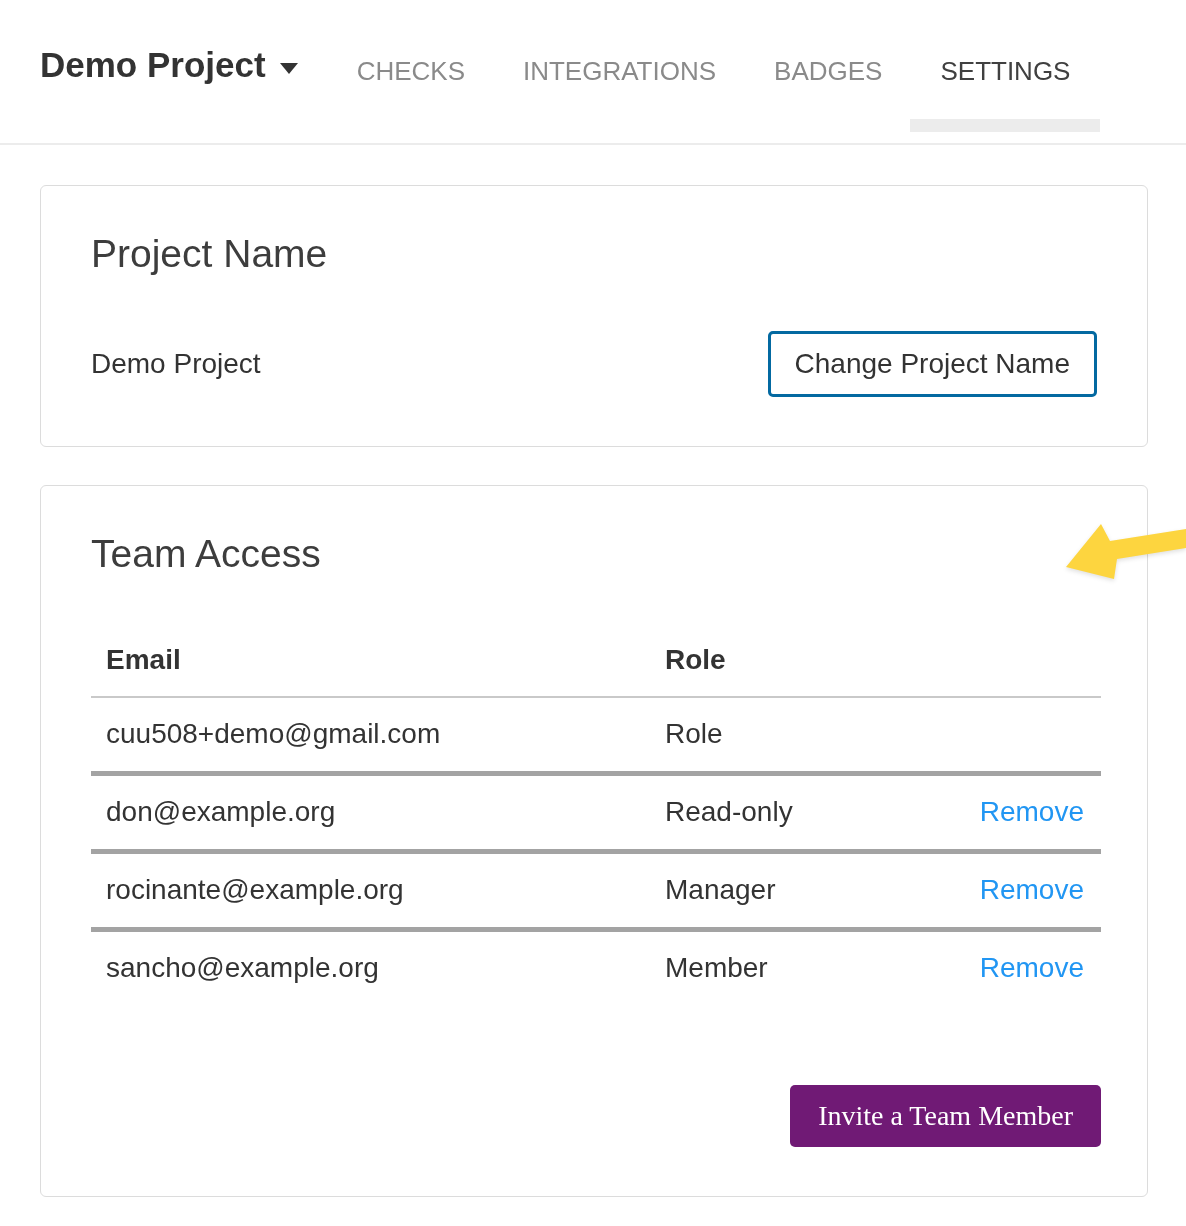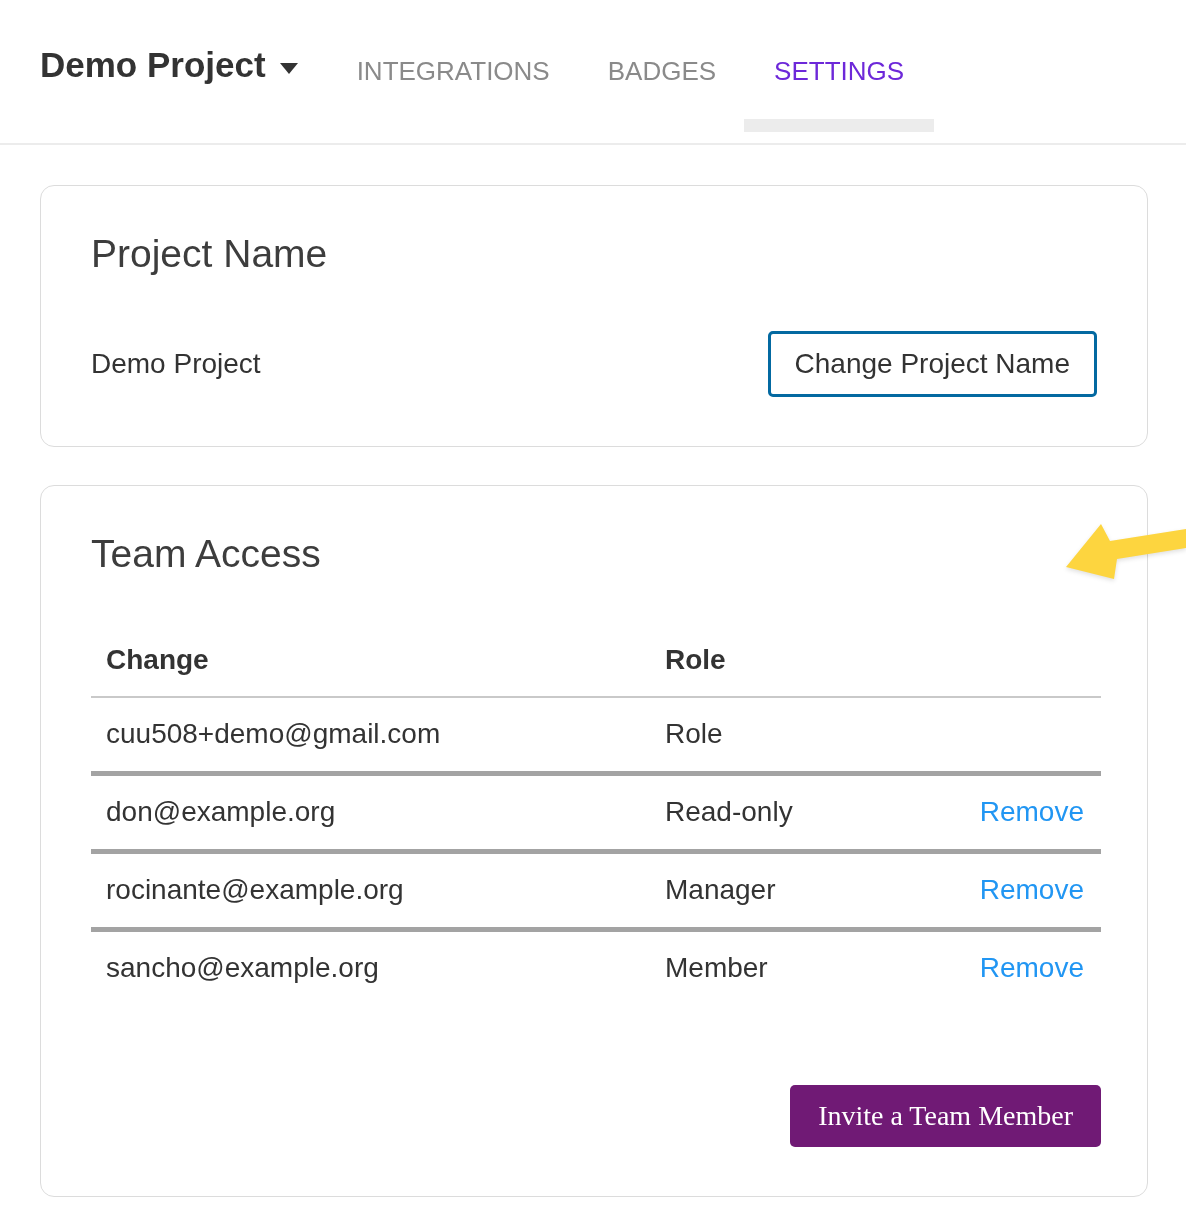--- a/index.html
+++ b/index.html
@@ -53,37 +53,37 @@
     align-items: center;
     font-size: 26px;
     color: #8a8a8a;
     text-decoration: none;
     position: relative;
     height: 100%;
     padding-top: 13px;
     white-space: nowrap;
     cursor: pointer;
   }
-  .nav-tab.active { color: #6d28d9; }
+  .nav-tab.active { color: #404040; }
   .nav-tab.active::after {
     content: "";
     position: absolute;
     left: -30px;
     right: -30px;
     bottom: -2px;
     height: 13px;
     background: #ececec;
   }
 
   
   .main { padding: 40px 38px 0 40px; background: #fff; }
   .card {
     background: #fff;
     border: 1px solid #dcdcdc;
-    border-radius: 14px;
+    border-radius: 6px;
     padding: 45px 48px 49px 50px;
     position: relative;
   }
   .card + .card { margin-top: 38px; }
   .card h2 {
     font-size: 39px;
     font-weight: 400;
     color: #3d3d3d;
     line-height: 1.2;
   }
@@ -160,20 +160,21 @@
 </style>
 </head>
 <body>
 
 <div class="header">
   <div class="brand">
     <span>Demo Project</span>
     <span class="caret"></span>
   </div>
   <div class="nav-tabs">
+    <a class="nav-tab">CHECKS</a>
     <a class="nav-tab">INTEGRATIONS</a>
     <a class="nav-tab">BADGES</a>
     <a class="nav-tab active">SETTINGS</a>
   </div>
 </div>
 
 <div class="main">
 
   <div class="card">
     <h2>Project Name</h2>
@@ -191,21 +192,21 @@
     </svg>
 
     <table class="team-table">
       <colgroup>
           <col style="width:574px">
           <col style="width:296px">
           <col style="width:140px">
         </colgroup>
       <thead>
         <tr>
-          <th class="col-email">Change</th>
+          <th class="col-email">Email</th>
           <th>Role</th>
           <th></th>
         </tr>
       </thead>
       <tbody>
         <tr class="bordered">
           <td class="col-email">cuu508+demo@gmail.com</td>
           <td>Role</td>
           <td class="col-remove"></td>
         </tr>

